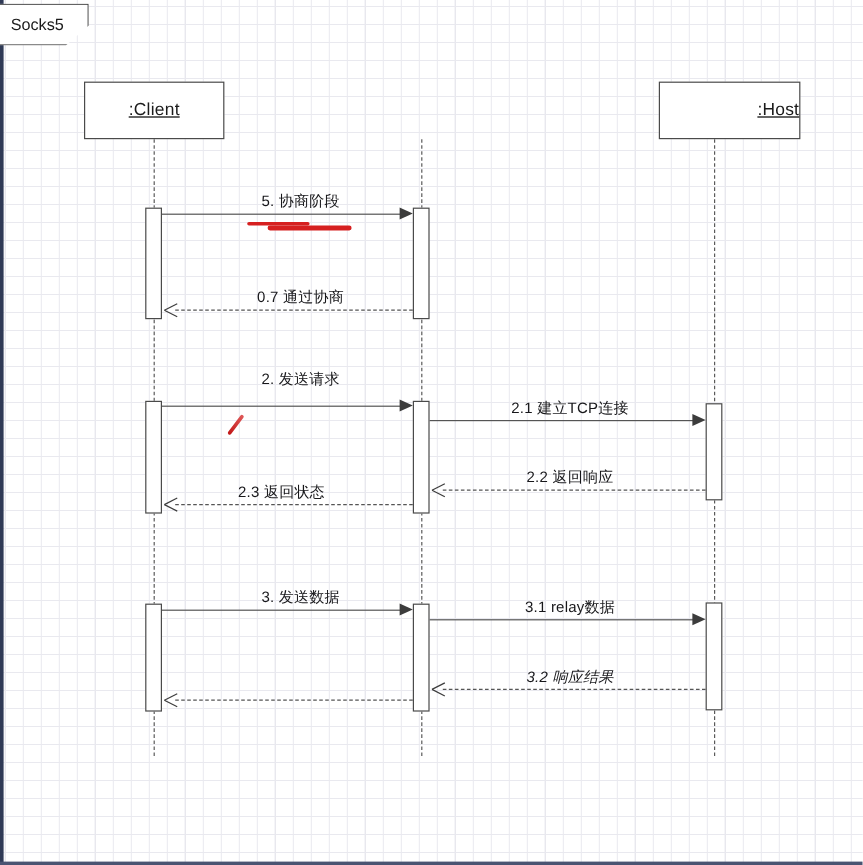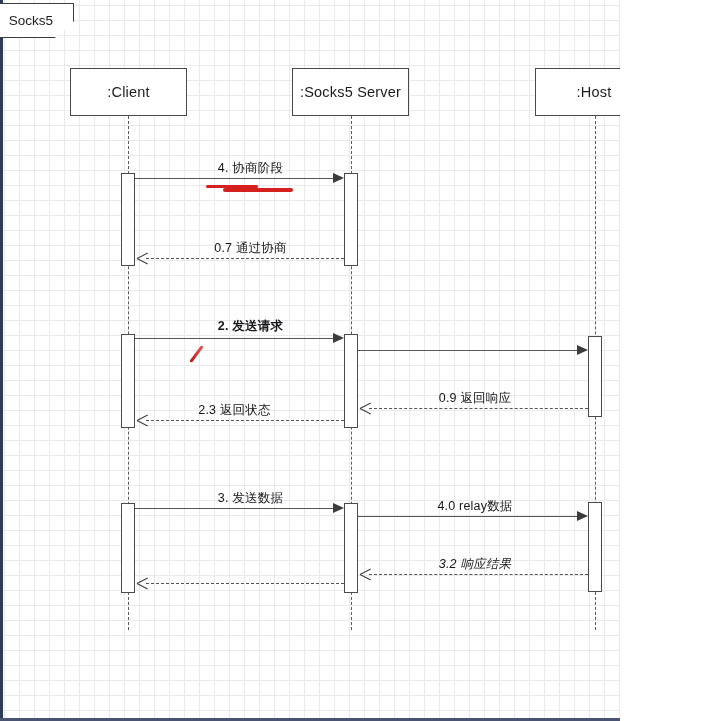--- a/index.html
+++ b/index.html
@@ -5,21 +5,21 @@
   html, body {
     margin: 0;
     padding: 0;
     background: #ffffff;
   }
   body {
     font-family: "Liberation Sans", "DejaVu Sans", sans-serif;
   }
   #canvas {
     position: relative;
-    width: 620px;
+    width: 719px;
     height: 721px;
     overflow: hidden;
     background-color: #ffffff;
     background-image:
       linear-gradient(to right, #e9e9ef 1px, transparent 1px),
       linear-gradient(to bottom, #e9e9ef 1px, transparent 1px),
       linear-gradient(to right, #dcdce4 1px, transparent 1px),
       linear-gradient(to bottom, #dcdce4 1px, transparent 1px);
     background-size:
       15px 15px,
@@ -73,20 +73,21 @@
   }
   
   .participant {
     position: absolute;
     background: #ffffff;
     border: 1.8px solid #4a4a4a;
     box-sizing: border-box;
     display: flex;
     align-items: center;
     justify-content: center;
+    text-decoration: underline;
   }
   .participant-label {
     font-size: 14.5px;
     color: #1b1b1b;
     white-space: nowrap;
     letter-spacing: 0.2px;
   }
   
   .lifeline {
     position: absolute;
@@ -166,75 +167,73 @@
   <div class="page-edge-bottom"></div>
 
   <div class="frame-tab"></div>
   <div class="frame-tab-inner">
     <span class="frame-tab-label">Socks5</span>
   </div>
 
   <div class="participant" style="left:70px; top:68px; width:117px; height:48px;">
     <span class="participant-label">:Client</span>
   </div>
-  <div class="participant" style="left:292px; top:68px; width:117px; height:48px;">
-    <span class="participant-label">:Socks5 Server</span>
-  </div>
-  <div class="participant" style="left:535px; top:68px; width:118px; height:48px;">
+  <div class="participant" style="left:549px; top:68px; width:118px; height:48px;justify-content:flex-end;">
     <span class="participant-label">:Host</span>
   </div>
 
   <div class="lifeline" style="left:128px; top:116px; height:514px;"></div>
   <div class="lifeline" style="left:351px; top:116px; height:514px;"></div>
   <div class="lifeline" style="left:595px; top:116px; height:514px;"></div>
 
   <div class="activation" style="left:121px; top:173px; width:14px; height:93px;"></div>
   <div class="activation" style="left:121px; top:334px; width:14px; height:94px;"></div>
   <div class="activation" style="left:121px; top:503px; width:14px; height:90px;"></div>
 
   <div class="activation" style="left:344px; top:173px; width:14px; height:93px;"></div>
   <div class="activation" style="left:344px; top:334px; width:14px; height:94px;"></div>
   <div class="activation" style="left:344px; top:503px; width:14px; height:90px;"></div>
 
   <div class="activation" style="left:588px; top:336px; width:14px; height:81px;"></div>
   <div class="activation" style="left:588px; top:502px; width:14px; height:90px;"></div>
 
-  <div class="msg-label" style="left:148px; top:160px; width:205px;">4. 协商阶段</div>
+  <div class="msg-label" style="left:148px; top:160px; width:205px;">5. 协商阶段</div>
   <div class="msg-line" style="left:135px; top:178px; width:199px;"></div>
   <div class="arrow-solid-right" style="left:333px; top:173px;"></div>
 
   <div class="red-underline" style="left:206px; top:185px; width:52px; height:3px;"></div>
   <div class="red-underline" style="left:223px; top:188px; width:70px; height:4px;"></div>
 
   <div class="msg-label" style="left:148px; top:240px; width:205px;">0.7 通过协商</div>
   <div class="msg-line dashed" style="left:146px; top:258px; width:198px;"></div>
   <div class="arrow-open-left" style="left:137px; top:253px;"></div>
 
-  <div class="msg-label" style="left:148px; top:318px; width:205px;font-weight:bold;">2. 发送请求</div>
+  <div class="msg-label" style="left:148px; top:308px; width:205px;">2. 发送请求</div>
   <div class="msg-line" style="left:135px; top:338px; width:199px;"></div>
   <div class="arrow-solid-right" style="left:333px; top:333px;"></div>
 
   <div class="red-pen" style="left:195px; top:344px; height:20px;"></div>
 
+  <div class="msg-label" style="left:372px; top:332px; width:206px;">2.1 建立TCP连接</div>
   <div class="msg-line" style="left:358px; top:350px; width:220px;"></div>
   <div class="arrow-solid-right" style="left:577px; top:345px;"></div>
 
-  <div class="msg-label" style="left:372px; top:390px; width:206px;">0.9 返回响应</div>
+  <div class="msg-label" style="left:372px; top:390px; width:206px;">2.2 返回响应</div>
   <div class="msg-line dashed" style="left:369px; top:408px; width:219px;"></div>
   <div class="arrow-open-left" style="left:360px; top:403px;"></div>
 
   <div class="msg-label" style="left:132px; top:402px; width:205px;">2.3 返回状态</div>
   <div class="msg-line dashed" style="left:146px; top:420px; width:198px;"></div>
   <div class="arrow-open-left" style="left:137px; top:415px;"></div>
 
   <div class="msg-label" style="left:148px; top:490px; width:205px;">3. 发送数据</div>
   <div class="msg-line" style="left:135px; top:508px; width:199px;"></div>
   <div class="arrow-solid-right" style="left:333px; top:503px;"></div>
 
-  <div class="msg-label" style="left:372px; top:498px; width:206px;">4.0 relay数据</div>
+  <div class="msg-label" style="left:372px; top:498px; width:206px;">3.1 relay数据</div>
   <div class="msg-line" style="left:358px; top:516px; width:220px;"></div>
   <div class="arrow-solid-right" style="left:577px; top:511px;"></div>
 
   <div class="msg-label" style="left:372px; top:556px; width:206px;font-style:italic;">3.2 响应结果</div>
   <div class="msg-line dashed" style="left:369px; top:574px; width:219px;"></div>
   <div class="arrow-open-left" style="left:360px; top:569px;"></div>
 
   <div class="msg-line dashed" style="left:146px; top:583px; width:198px;"></div>
   <div class="arrow-open-left" style="left:137px; top:578px;"></div>
 

